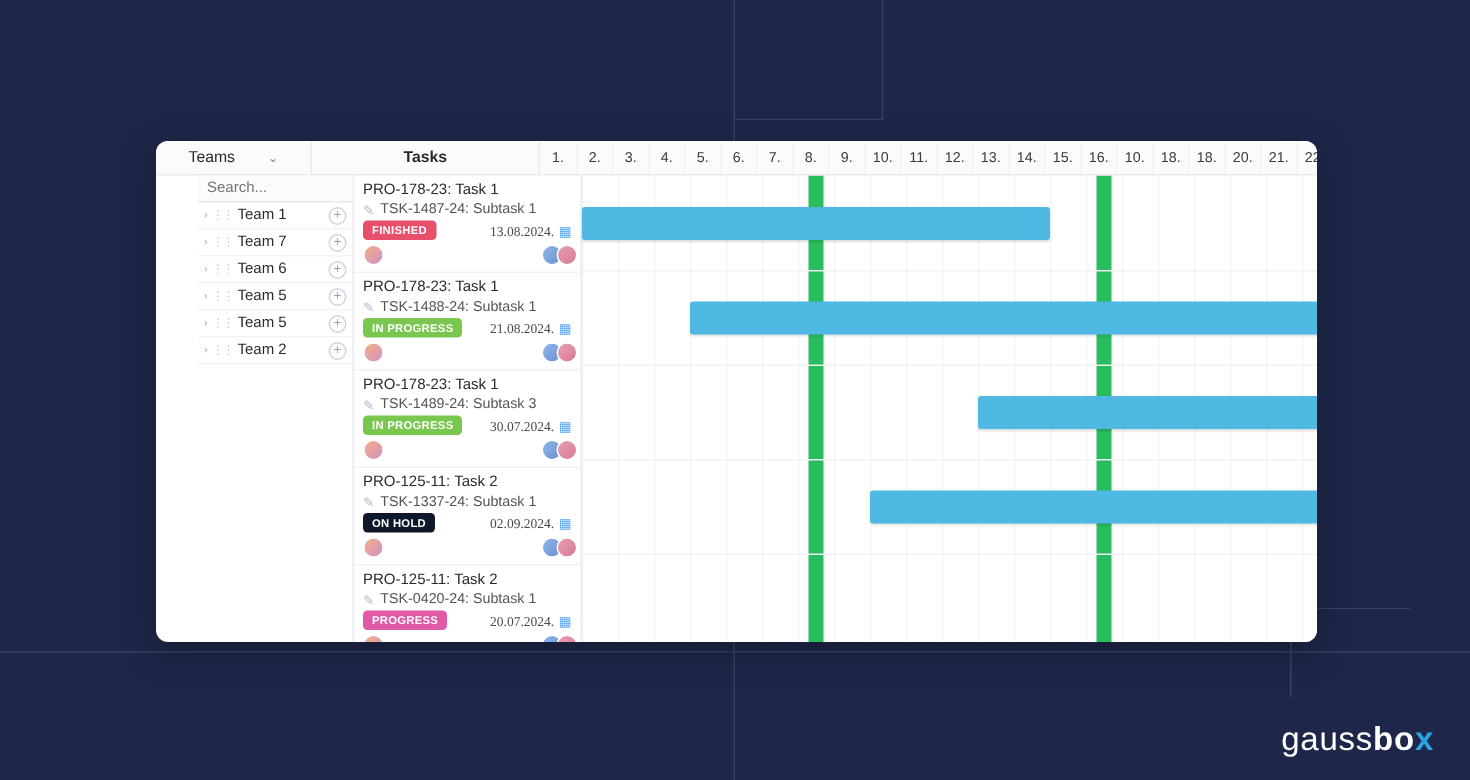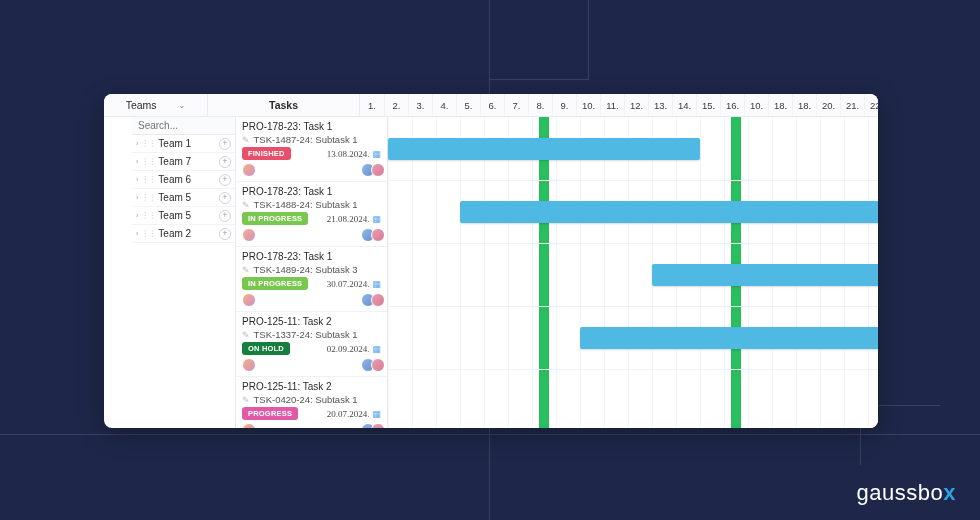--- a/index.html
+++ b/index.html
@@ -160,21 +160,21 @@
   .h-div {
     position:absolute; left:0; right:0; height:1px; background:#f0f1f5;
   }
 
   .logo {
     position:absolute; right:24px; bottom:14px;
     color:#fff; font-size:22px; font-weight:400;
     letter-spacing:.5px;
     font-family: Arial, sans-serif;
   }
-  .logo b { font-weight:400; }
+  .logo b { font-weight:700; }
   .logo .x { color:#2aa3e0; font-weight:800; }
 </style>
 </head>
 <body>
 
 <div class="bg-line-v" style="left:489px;"></div>
 <div class="bg-line-h" style="top:434px;"></div>
 <div class="bg-curve" style="left:489px; top:-20px; width:100px; height:100px; border-left:none; border-top:none; border-bottom-right-radius:0;border-top-right-radius:0;border-bottom-left-radius:0;"></div>
 <div class="bg-curve" style="left:860px; top:405px; width:80px; height:60px; border-right:none; border-bottom:none;border-top-right-radius:0;border-bottom-left-radius:0;border-bottom-right-radius:0;"></div>
 
@@ -321,21 +321,21 @@
             </div>
           </div>
         </div>
         <div class="task-block">
           <div class="task-title">PRO-125-11: Task 2</div>
           <div class="subtask-line">
             <span class="pencil">✎</span>
             <span>TSK-1337-24: Subtask 1</span>
           </div>
           <div class="status-row">
-            <span class="badge" style="background:#15803d">ON HOLD</span>
+            <span class="badge" style="background:#0f172a">ON HOLD</span>
             <span class="date">02.09.2024. <span class="cal">▦</span></span>
           </div>
           <div class="avatars-row">
             <div class="ava-group">
               <div class="ava"></div>
             </div>
             <div class="ava-group">
               <div class="ava b"></div>
               <div class="ava c"></div>
             </div>

